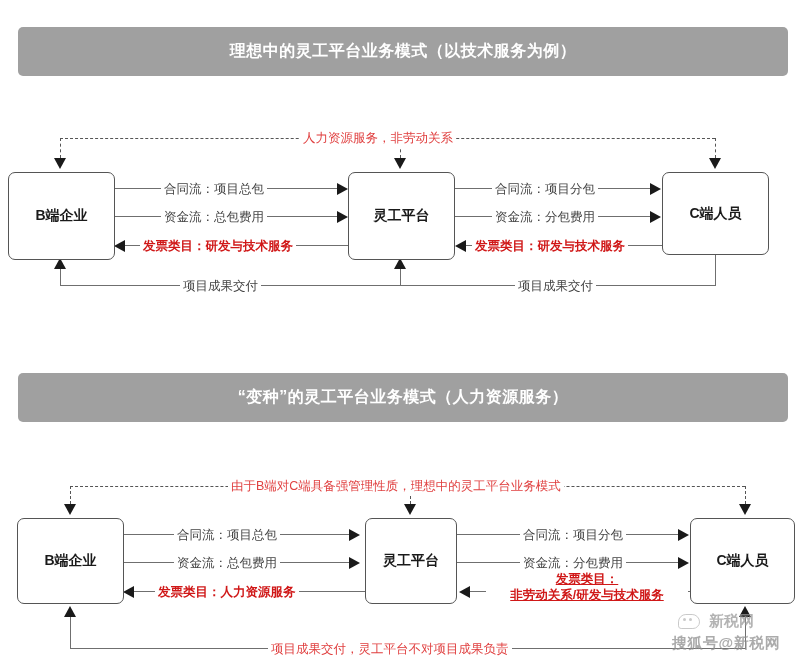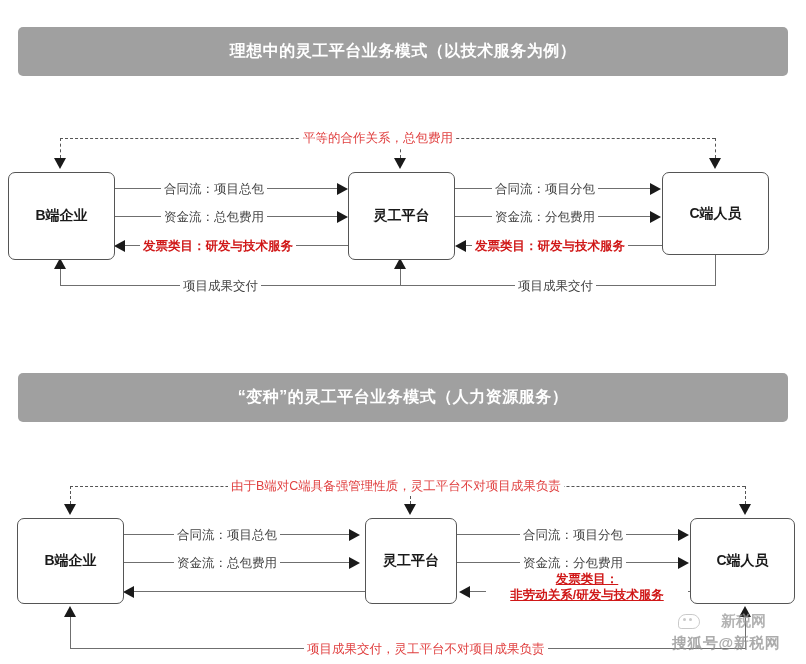--- a/index.html
+++ b/index.html
@@ -124,21 +124,21 @@
     position: absolute;
     z-index: 6;
     opacity: 0.75;
     pointer-events: none;
   }
   .wm-top {
     left: 678px;
     top: 612px;
     display: flex;
     align-items: center;
-    gap: 21px;
+    gap: 9px;
     color: #9a9a9a;
     font-size: 15px;
     font-weight: bold;
   }
   .wm-bottom {
     left: 672px;
     top: 634px;
     color: #8f8f8f;
     font-size: 15px;
     font-weight: bold;
@@ -175,21 +175,21 @@
 
   <div class="banner" id="banner-1">理想中的灵工平台业务模式（以技术服务为例）</div>
 
   <div class="dashed-h" style="left:60px; top:138px; width:655px;"></div>
   <div class="dashed-v" style="left:60px; top:138px; height:20px;"></div>
   <div class="dashed-v" style="left:400px; top:138px; height:20px;"></div>
   <div class="dashed-v" style="left:715px; top:138px; height:20px;"></div>
   <div class="arrow arrow-down" style="left:54px; top:158px;"></div>
   <div class="arrow arrow-down" style="left:394px; top:158px;"></div>
   <div class="arrow arrow-down" style="left:709px; top:158px;"></div>
-  <div class="edge-label red-plain" style="left:300px; top:130px;">平等的合作关系，总包费用</div>
+  <div class="edge-label red-plain" style="left:300px; top:130px;">人力资源服务，非劳动关系</div>
 
   <div class="node-box" style="left:8px; top:172px; width:105px; height:86px;">B端企业</div>
   <div class="node-box" style="left:348px; top:172px; width:105px; height:86px;">灵工平台</div>
   <div class="node-box" style="left:662px; top:172px; width:105px; height:81px;">C端人员</div>
 
   <div class="edge-line edge-h" style="left:113px; top:188px; width:230px;"></div>
   <div class="arrow arrow-right" style="left:337px; top:183px;"></div>
   <div class="edge-label" style="left:161px; top:181px;">合同流：项目总包</div>
 
   <div class="edge-line edge-h" style="left:113px; top:216px; width:230px;"></div>
@@ -225,36 +225,37 @@
 
   <div class="banner" id="banner-2">“变种”的灵工平台业务模式（人力资源服务）</div>
 
   <div class="dashed-h" style="left:70px; top:486px; width:675px;"></div>
   <div class="dashed-v" style="left:70px; top:486px; height:18px;"></div>
   <div class="dashed-v" style="left:410px; top:486px; height:18px;"></div>
   <div class="dashed-v" style="left:745px; top:486px; height:18px;"></div>
   <div class="arrow arrow-down" style="left:64px; top:504px;"></div>
   <div class="arrow arrow-down" style="left:404px; top:504px;"></div>
   <div class="arrow arrow-down" style="left:739px; top:504px;"></div>
-  <div class="edge-label red-plain" style="left:228px; top:478px;">由于B端对C端具备强管理性质，灵工平台不对项目成果负责</div>
+  <div class="edge-label red-plain" style="left:228px; top:478px;">由于B端对C端具备强管理性质，理想中的灵工平台业务模式</div>
 
   <div class="node-box" style="left:17px; top:518px; width:105px; height:84px;">B端企业</div>
   <div class="node-box" style="left:365px; top:518px; width:90px; height:84px;">灵工平台</div>
   <div class="node-box" style="left:690px; top:518px; width:103px; height:84px;">C端人员</div>
 
   <div class="edge-line edge-h" style="left:122px; top:534px; width:233px;"></div>
   <div class="arrow arrow-right" style="left:349px; top:529px;"></div>
   <div class="edge-label" style="left:174px; top:527px;">合同流：项目总包</div>
 
   <div class="edge-line edge-h" style="left:122px; top:562px; width:233px;"></div>
   <div class="arrow arrow-right" style="left:349px; top:557px;"></div>
   <div class="edge-label" style="left:174px; top:555px;">资金流：总包费用</div>
 
   <div class="edge-line edge-h" style="left:134px; top:591px; width:232px;"></div>
   <div class="arrow arrow-left" style="left:123px; top:586px;"></div>
+  <div class="edge-label red" style="left:155px; top:584px;">发票类目：人力资源服务</div>
 
   <div class="edge-line edge-h" style="left:455px; top:534px; width:229px;"></div>
   <div class="arrow arrow-right" style="left:678px; top:529px;"></div>
   <div class="edge-label" style="left:520px; top:527px;">合同流：项目分包</div>
 
   <div class="edge-line edge-h" style="left:455px; top:562px; width:229px;"></div>
   <div class="arrow arrow-right" style="left:678px; top:557px;"></div>
   <div class="edge-label" style="left:520px; top:555px;">资金流：分包费用</div>
 
   <div class="edge-line edge-h" style="left:470px; top:591px; width:220px;"></div>
@@ -262,21 +263,21 @@
   <div class="edge-label red two-line" style="left:486px; top:572px; width:196px;text-decoration:underline;">
     <div>发票类目：</div>
     <div>非劳动关系/研发与技术服务</div>
   </div>
 
   <div class="edge-line edge-h" style="left:70px; top:648px; width:675px;"></div>
   <div class="edge-line edge-v" style="left:70px; top:616px; height:33px;"></div>
   <div class="arrow arrow-up" style="left:64px; top:606px;"></div>
   <div class="edge-line edge-v" style="left:745px; top:616px; height:33px;"></div>
   <div class="arrow arrow-up" style="left:739px; top:606px;"></div>
-  <div class="edge-label red-plain" style="left:268px; top:641px;margin-left:36px;">项目成果交付，灵工平台不对项目成果负责</div>
+  <div class="edge-label red-plain" style="left:268px; top:641px;">项目成果交付，灵工平台不对项目成果负责</div>
 
   <div class="watermark wm-top">
     <span class="wm-cloud"></span>
     <span>新税网</span>
   </div>
   <div class="watermark wm-bottom">搜狐号@新税网</div>
 
 </div>
 
 </body></html>

